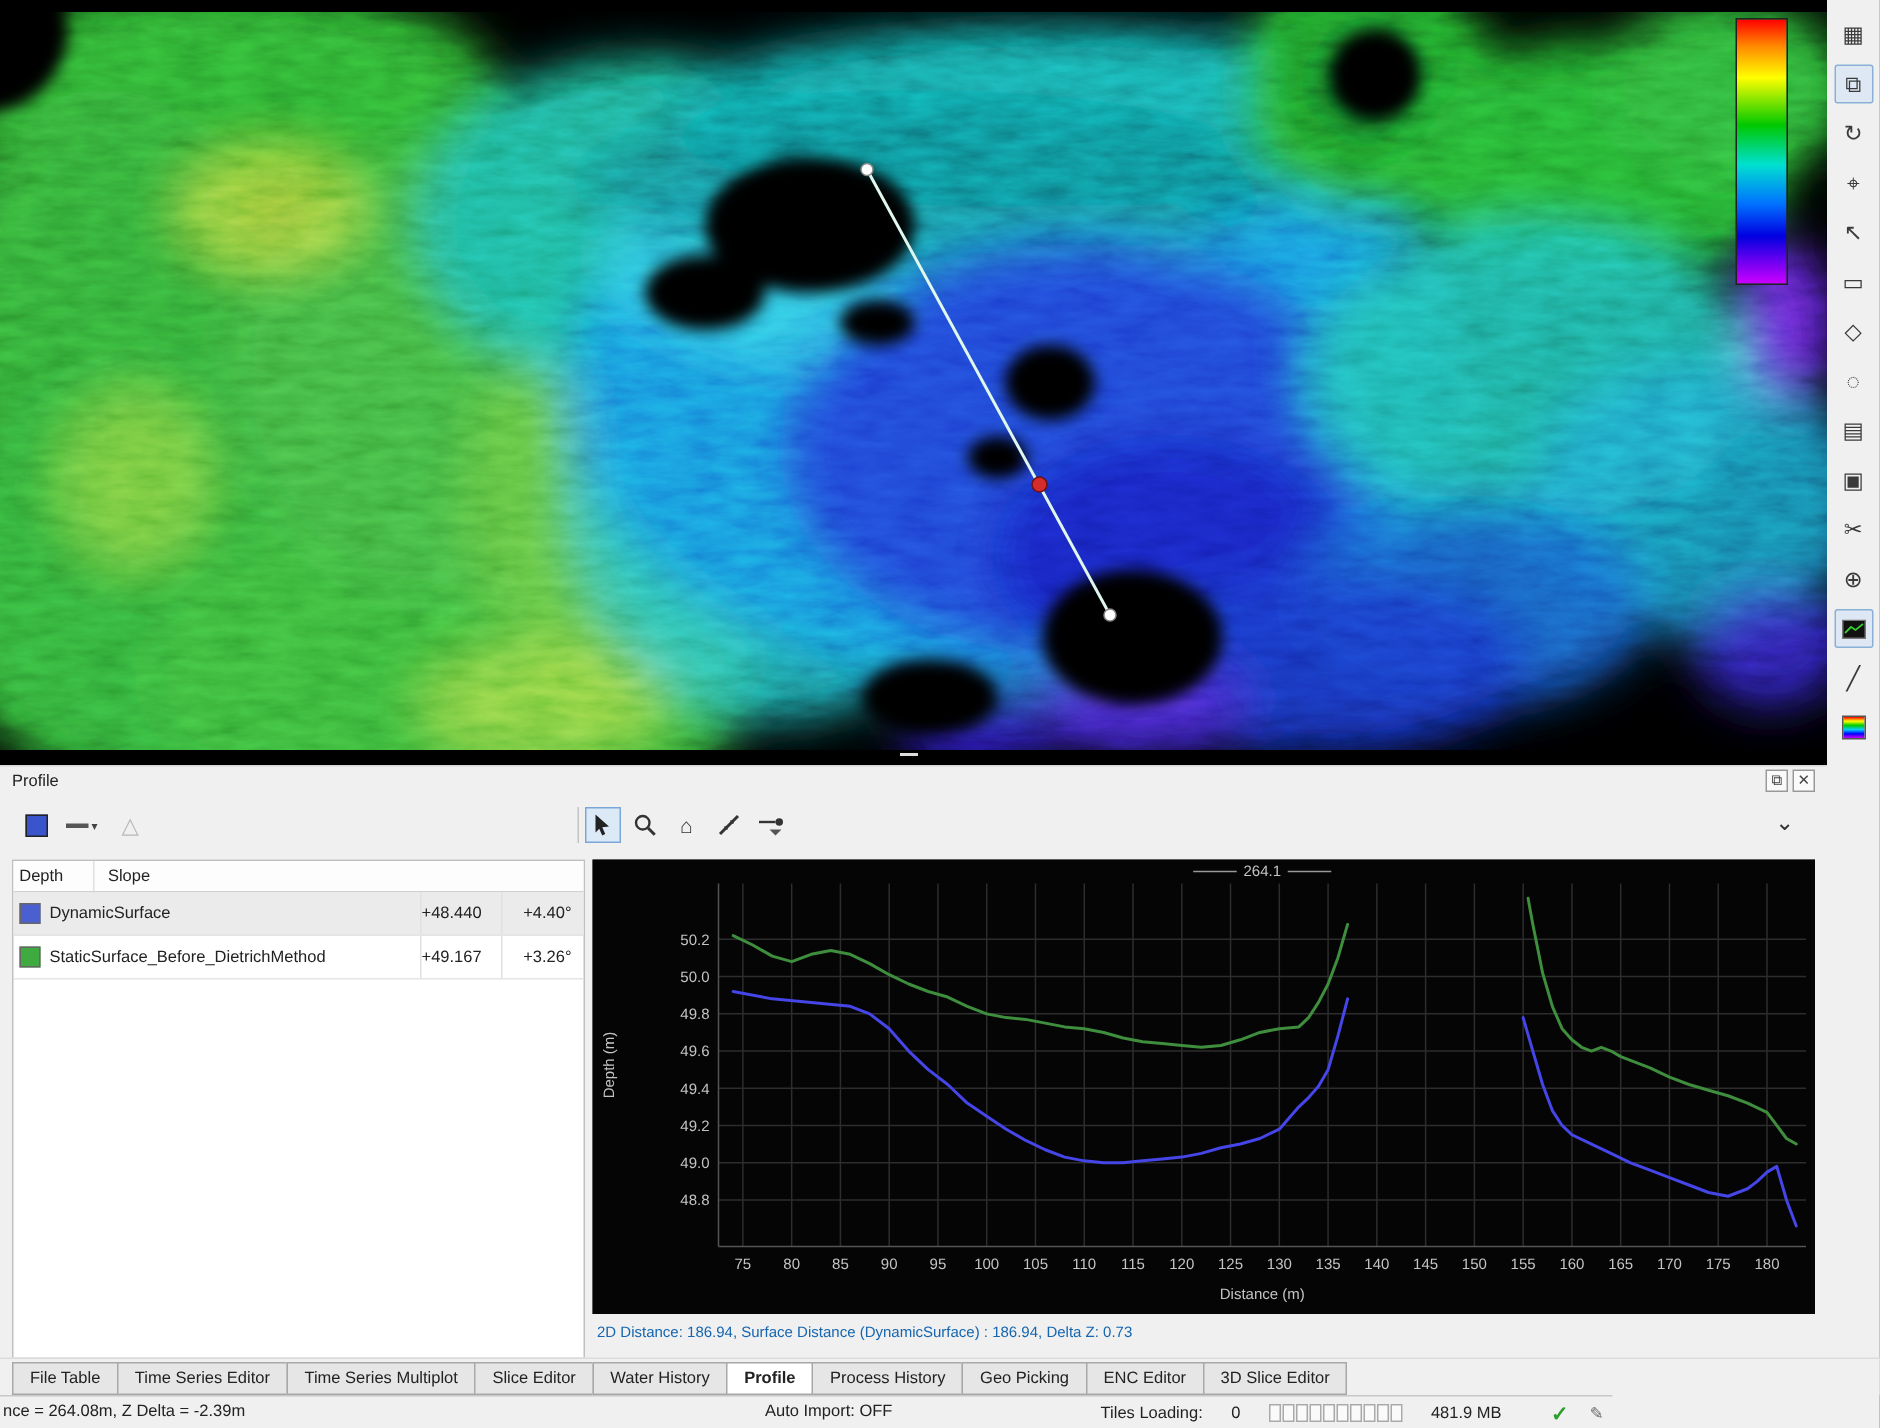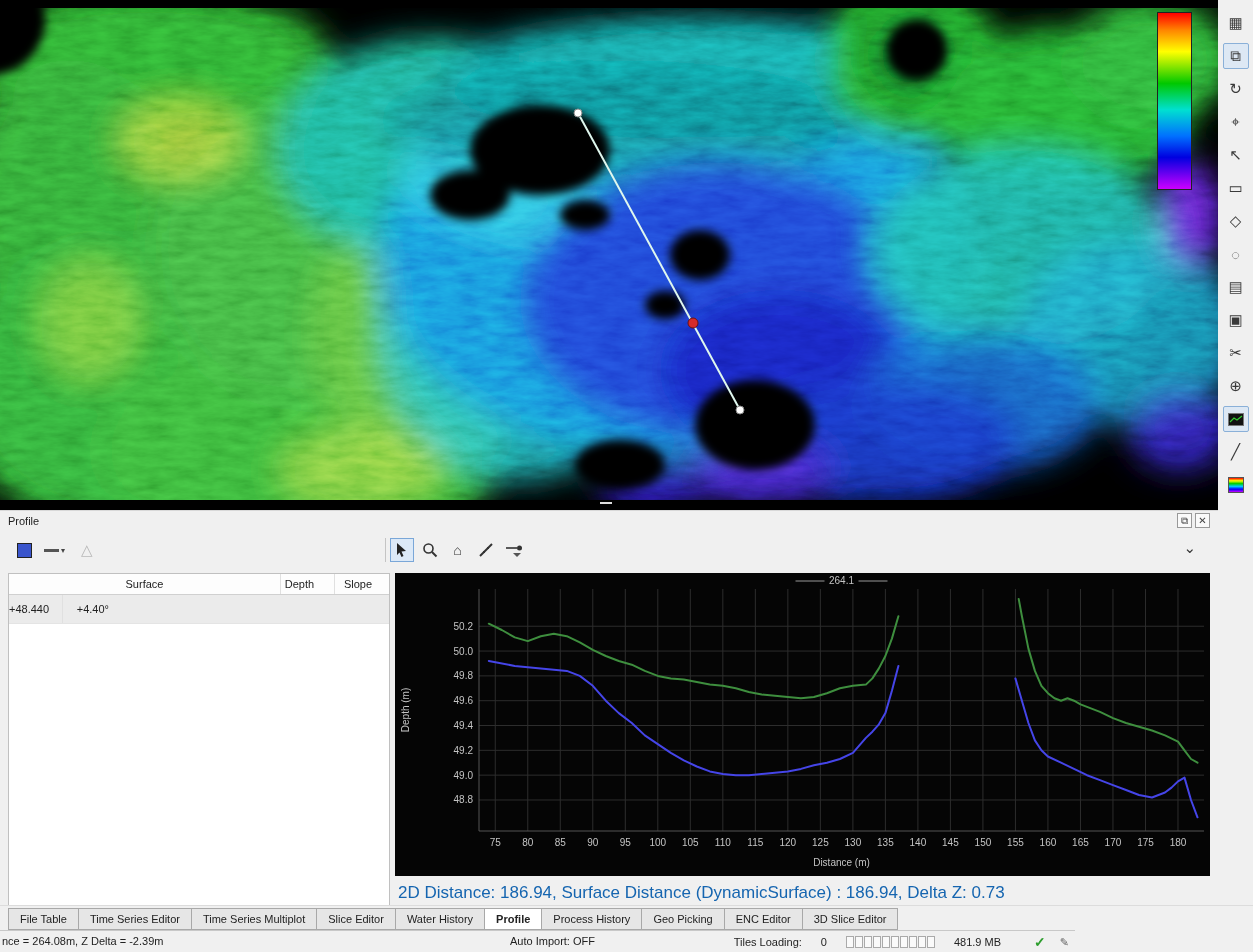--- a/index.html
+++ b/index.html
@@ -46,21 +46,21 @@
   .thead .c-surf{display:block;padding-left:0;}
   .c-depth{width:54px;border-right:1px solid #e0e0e0;text-align:right;padding-right:16px;}
   .c-slope{width:52px;text-align:right;padding-right:6px;}
   .trow{display:flex;height:28px;line-height:28px;border-bottom:1px solid #e4e4e4;cursor:pointer;}
   .trow.sel{background:#ebebeb;}
   .swatch{width:12px;height:12px;display:inline-block;border:1px solid #666;margin-right:6px;flex:0 0 auto;}
 
   
   .chart-area{position:absolute;left:395px;top:62px;width:815px;height:303px;background:#050505;}
   .chart-area svg text.tick{fill:#c4c4c4;font-size:10px;font-family:"Liberation Sans",sans-serif;}
-  .chart-status{position:absolute;left:398px;top:372px;font-size:17px;color:#1565b0;}
+  .chart-status{position:absolute;left:398px;top:372px;font-size:10px;color:#1565b0;}
 
   
   .tab-bar{position:absolute;left:0;top:905px;width:1253px;height:25px;background:#f0f0f0;border-top:1px solid #dcdcdc;box-sizing:border-box;padding-left:8px;display:flex;align-items:flex-end;}
   .tab{height:20px;line-height:20px;padding:0 11px;font-size:11px;color:#222;background:#e6e6e6;border:1px solid #a8a8a8;margin-right:-1px;cursor:pointer;white-space:nowrap;}
   .tab.active{background:#fff;font-weight:bold;position:relative;z-index:2;}
 
   
   .status-bar{position:absolute;left:0;top:930px;width:1075px;height:22px;background:#f0f0f0;border-top:1px solid #c8c8c8;box-sizing:border-box;font-size:11px;color:#222;}
   .sb-left{position:absolute;left:2px;top:4px;white-space:nowrap;}
   .sb-center{position:absolute;left:510px;top:4px;}
@@ -215,28 +215,39 @@
             <line x1="2" y1="6" x2="13" y2="6" stroke="#333" stroke-width="1.6"></line>
             <circle cx="15.5" cy="6" r="2.5" fill="#333"></circle>
             <path d="M9,11 L17,11 L13,15 Z" fill="#555"></path>
           </svg>
       </span>
       <span class="panel-chevron">⌄</span>
     </div>
 
     <div class="surface-table">
       <div class="thead">
-        <span class="cell c-surf">Surface</span>
         <span class="cell c-depth" style="text-align:center">Depth</span>
         <span class="cell c-slope" style="text-align:center">Slope</span>
       </div>
       <div id="table-rows">
           <div class="trow sel">
+            <span class="cell c-surf">
+              <span class="swatch" style="background:#4a5fd0"></span>
+              <span>DynamicSurface</span>
+            </span>
             <span class="cell c-depth">+48.440</span>
             <span class="cell c-slope">+4.40°</span>
+          </div>
+          <div class="trow">
+            <span class="cell c-surf">
+              <span class="swatch" style="background:#3faa3f"></span>
+              <span>StaticSurface_Before_DietrichMethod</span>
+            </span>
+            <span class="cell c-depth">+49.167</span>
+            <span class="cell c-slope">+3.26°</span>
           </div>
         </div>
     </div>
 
     <div class="chart-area">
       <svg id="chart-svg" width="815" height="303">
           <rect x="0" y="0" width="815" height="303" fill="#050505"></rect>
           <line x1="100.25560538116592" y1="16" x2="100.25560538116592" y2="258" stroke="#2d2d2d"></line>
           <text class="tick" x="100.25560538116592" y="273" text-anchor="middle">75</text>
           <line x1="132.76681614349775" y1="16" x2="132.76681614349775" y2="258" stroke="#2d2d2d"></line>

